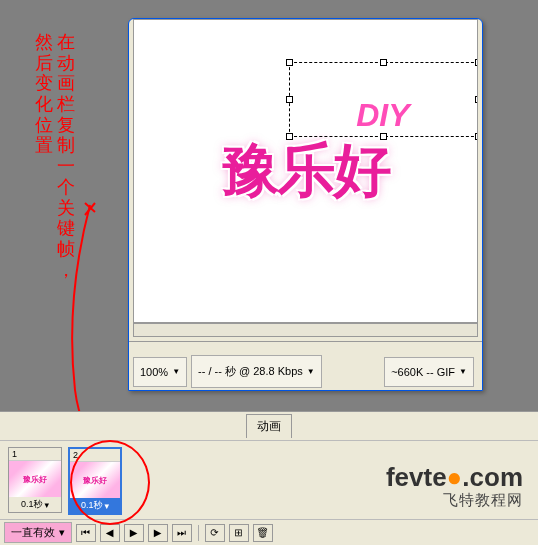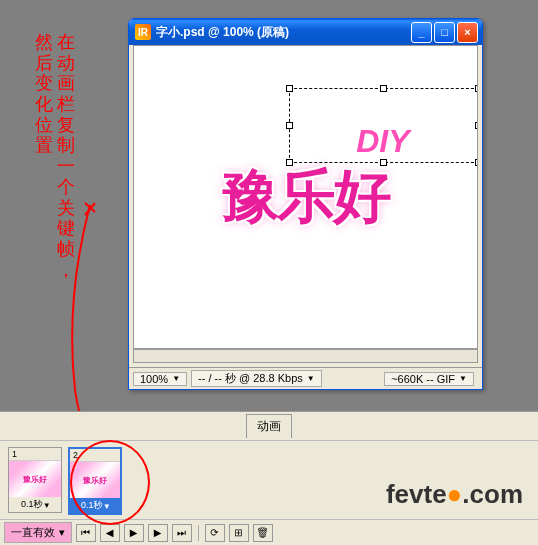--- a/index.html
+++ b/index.html
@@ -32,21 +32,21 @@
 .main-text { font-size: 58px; font-weight: bold; color: #e91e9b; text-shadow: 2px 2px 0 #fff, -2px -2px 0 #fff, 2px -2px 0 #fff, -2px 2px 0 #fff, 0 0 10px rgba(233,30,155,.5); font-family: "STXingkai", cursive; letter-spacing: -2px; }
 .diy-text { position: absolute; top: -35px; right: -20px; font-size: 32px; font-weight: bold; font-style: italic; color: #ff4db8; text-shadow: 1px 1px 0 #fff, -1px -1px 0 #fff; }
 .selection-marquee { position: absolute; top: 42px; left: 155px; width: 190px; height: 75px; border: 1px dashed #000; }
 .sel-handle { position: absolute; width: 7px; height: 7px; background: #fff; border: 1px solid #000; }
 .sel-handle.tl { top:-4px; left:-4px; } .sel-handle.tr { top:-4px; right:-4px; }
 .sel-handle.bl { bottom:-4px; left:-4px; } .sel-handle.br { bottom:-4px; right:-4px; }
 .sel-handle.tm { top:-4px; left:50%; margin-left:-4px; } .sel-handle.bm { bottom:-4px; left:50%; margin-left:-4px; }
 .sel-handle.ml { top:50%; left:-4px; margin-top:-4px; } .sel-handle.mr { top:50%; right:-4px; margin-top:-4px; }
 
 .status-bar { display: flex; align-items: center; background: #ece9d8; border-top: 1px solid #999; padding: 2px 4px; font-size: 11px; margin-top: 2px; }
-.status-seg { padding: 0 6px; border: 1px solid #aaa; background: #f5f3e9; margin-right: 4px; display:flex; align-items:center; }
+.status-seg { padding: 8px 6px; border: 1px solid #aaa; background: #f5f3e9; margin-right: 4px; display:flex; align-items:center;margin-top:11px; }
 .dd-arrow { margin-left: 4px; font-size: 8px; }
 .status-spacer { flex: 1; }
 .scroll-track { height: 14px; background: #e8e5d6; border: 1px solid #999; margin: 0 4px 4px; }
 
 .anim-panel { position: absolute; left: 0; bottom: 0; width: 538px; background: #ece9d8; border-top: 1px solid #999; }
 .anim-header { display: flex; align-items: center; padding: 2px 4px; border-bottom: 1px solid #bbb; justify-content: center; }
 .anim-tab { font-size: 12px; padding: 3px 10px; background: #ece9d8; border: 1px solid #999; border-bottom: none; }
 .anim-body { display: flex; padding: 6px 8px 4px; gap: 6px; align-items: flex-start; min-height: 70px; }
 .frame-thumb { width: 54px; border: 1px solid #999; background: #fff; }
 .frame-thumb.selected { border: 2px solid #3377dd; }
@@ -95,29 +95,20 @@
       <span>，</span>
     </div>
 </div>
 
 <svg class="arrow-svg" width="100" height="280">
   <path d="M 30 5 Q 5 100 15 190 Q 20 230 45 260" stroke="#ff0000" stroke-width="2" fill="none"></path>
   <path d="M 25 3 L 35 12 M 35 3 L 25 15" stroke="#ff0000" stroke-width="2" fill="none"></path>
 </svg>
 
 <div class="app-window">
-  <div class="titlebar">
-    <div class="titlebar-icon">IR</div>
-    <div class="titlebar-title">字小.psd @ 100% (原稿)</div>
-    <div class="win-btns">
-      <div class="win-btn min">_</div>
-      <div class="win-btn max">□</div>
-      <div class="win-btn close">×</div>
-    </div>
-  </div>
 
 
   <div class="canvas-area">
     <div class="artwork">
       <div class="artwork-text">
         <div class="diy-text">DIY</div>
         <div class="main-text">豫乐好</div>
       </div>
     </div>
     <div class="selection-marquee">
@@ -189,13 +180,14 @@
     <div class="anim-btn">🗑</div>
   </div>
 </div>
 
 <div class="circle-mark circle-1"></div>
 
 <div class="watermark">
   <div class="wm-url">
     <span>fevte</span><span class="wm-dot">●</span><span>.com</span>
   </div>
+  <div class="wm-sub">飞特教程网</div>
 </div>
 
 </body></html>

